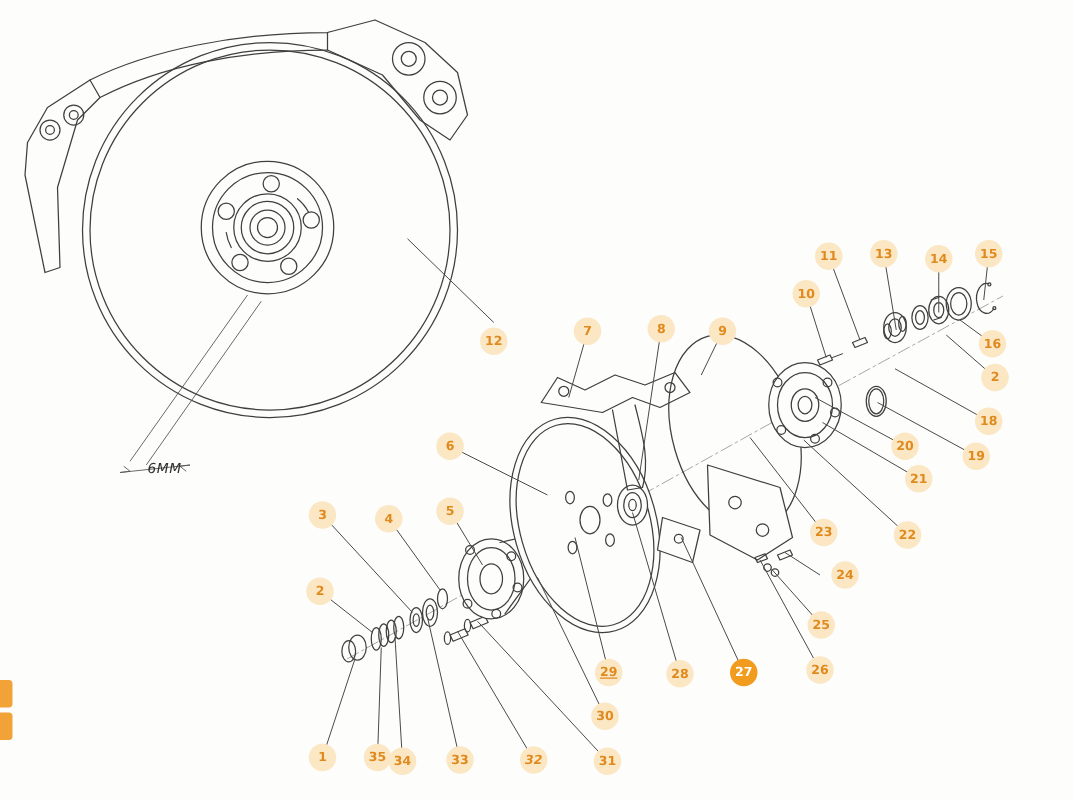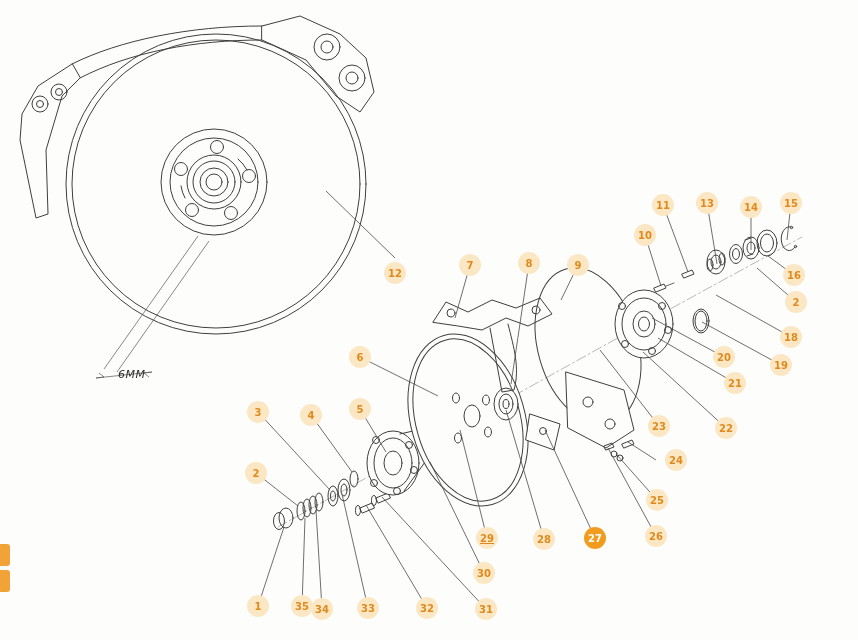--- a/index.html
+++ b/index.html
@@ -271,21 +271,21 @@
       <div class="badge" style="left: 715px; top: 417px;">22</div>
       <div class="badge" style="left: 648px; top: 415px;">23</div>
       <div class="badge" style="left: 645px; top: 449px; margin-left: 20px;">24</div>
       <div class="badge" style="left: 646px; top: 489px; text-align: right;">25</div>
       <div class="badge" style="left: 645px; top: 525px;">26</div>
       <div class="badge selected" style="left: 584px; top: 527px;">27</div>
       <div class="badge" style="left: 533px; top: 528px;">28</div>
       <div class="badge" style="left: 476px; top: 527px; text-decoration: underline;">29</div>
       <div class="badge" style="left: 473px; top: 562px;">30</div>
       <div class="badge" style="left: 475px; top: 598px; text-align: right;">31</div>
-      <div class="badge" style="left: 416px; top: 597px;">32</div>
+      <div class="badge" style="left: 416px; top: 597px; font-style: italic;">32</div>
       <div class="badge" style="left: 357px; top: 597px;">33</div>
       <div class="badge" style="left: 311px; top: 598px;">34</div>
       <div class="badge" style="left: 291px; top: 595px;">35</div>
     </div>
 
   <div class="dim-label">6MM</div>
 
   <div class="accent-bar bar-1"></div>
   <div class="accent-bar bar-2"></div>
 

